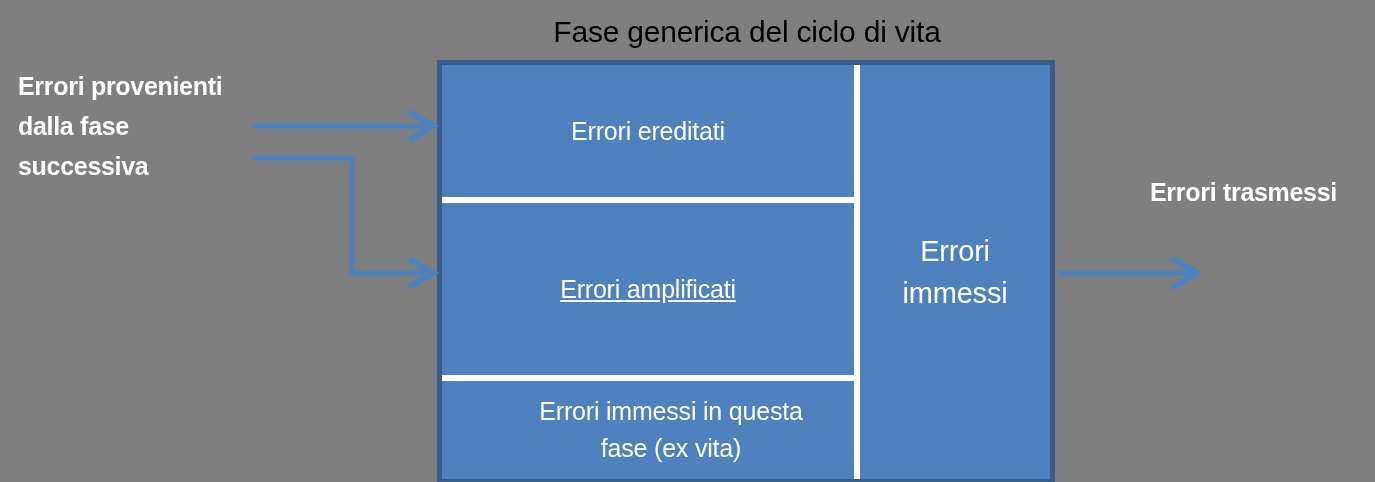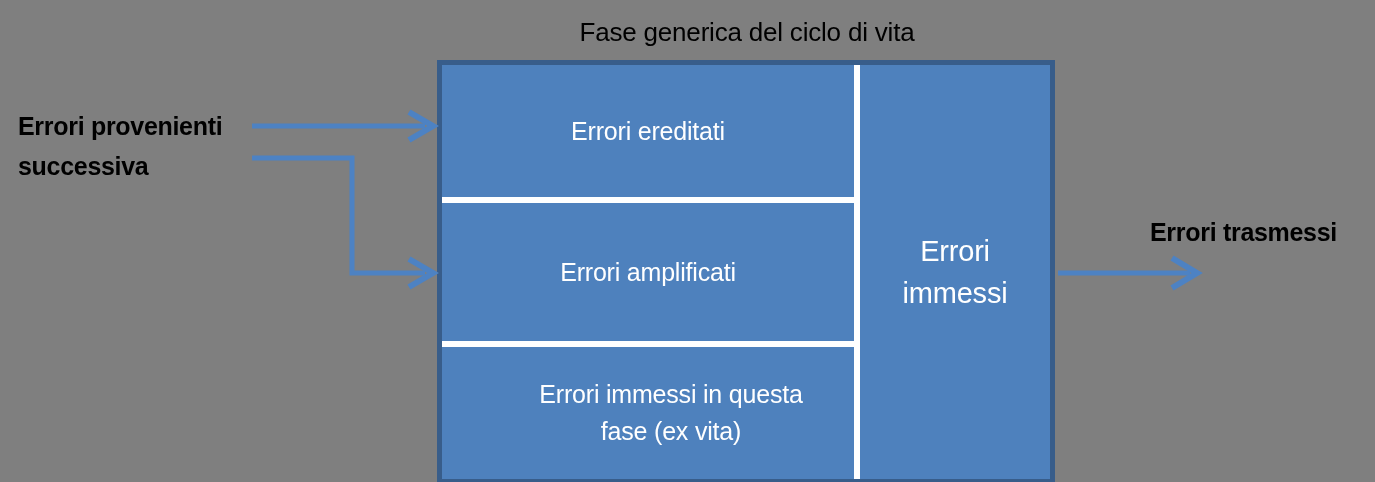--- a/index.html
+++ b/index.html
@@ -22,36 +22,35 @@
   }
 
   
   .diagram-title {
     position: absolute;
     left: 437px;
     top: 14px;
     width: 620px;
     text-align: center;
     color: #000000;
-    font-size: 26px;
+    font-size: 30px;
     line-height: 36px;
     font-weight: 400;
     letter-spacing: -0.2px;
     white-space: nowrap;
   }
 
   
   .side-label {
     position: absolute;
-    color: #000000;
+    color: #ffffff;
     font-size: 25px;
     line-height: 40px;
     font-weight: 700;
     letter-spacing: -0.3px;
-    margin-top: 40px;
   }
   .side-label .line { display: block; white-space: nowrap; }
 
   #label-left { left: 18px; top: 66px; width: 270px; text-align: left; }
   #label-right { left: 1150px; top: 172px; width: 285px; text-align: left; }
 
   
   .phase-box {
     position: absolute;
     left: 437px;
@@ -92,21 +91,21 @@
     justify-content: center;
     text-align: center;
     color: #ffffff;
     font-size: 25px;
     line-height: 37px;
     font-weight: 400;
     letter-spacing: -0.2px;
     padding: 0 8px;
   }
   #cell-inherited { height: 132px; }
-  #cell-amplified { height: 138px; }
+  #cell-amplified { height: 172px; text-decoration: underline; }
   #cell-introduced { flex: 1 1 auto; margin-left: 46px; }
 
   .divider-horizontal {
     height: 6px;
     background: #ffffff;
     flex: 0 0 auto;
   }
 
   .cell-text { display: block; }
   .cell-text .line { display: block; white-space: nowrap; }
@@ -132,20 +131,21 @@
 </style>
 </head>
 <body>
 
 <div id="stage">
 
   <div class="diagram-title">Fase generica del ciclo di vita</div>
 
   <div class="side-label" id="label-left">
     <span class="line">Errori provenienti</span>
+    <span class="line">dalla fase</span>
     <span class="line">successiva</span>
   </div>
 
   <div class="side-label" id="label-right">
     <span class="line">Errori trasmessi</span>
   </div>
 
   <div class="phase-box">
 
     <div class="left-column">

